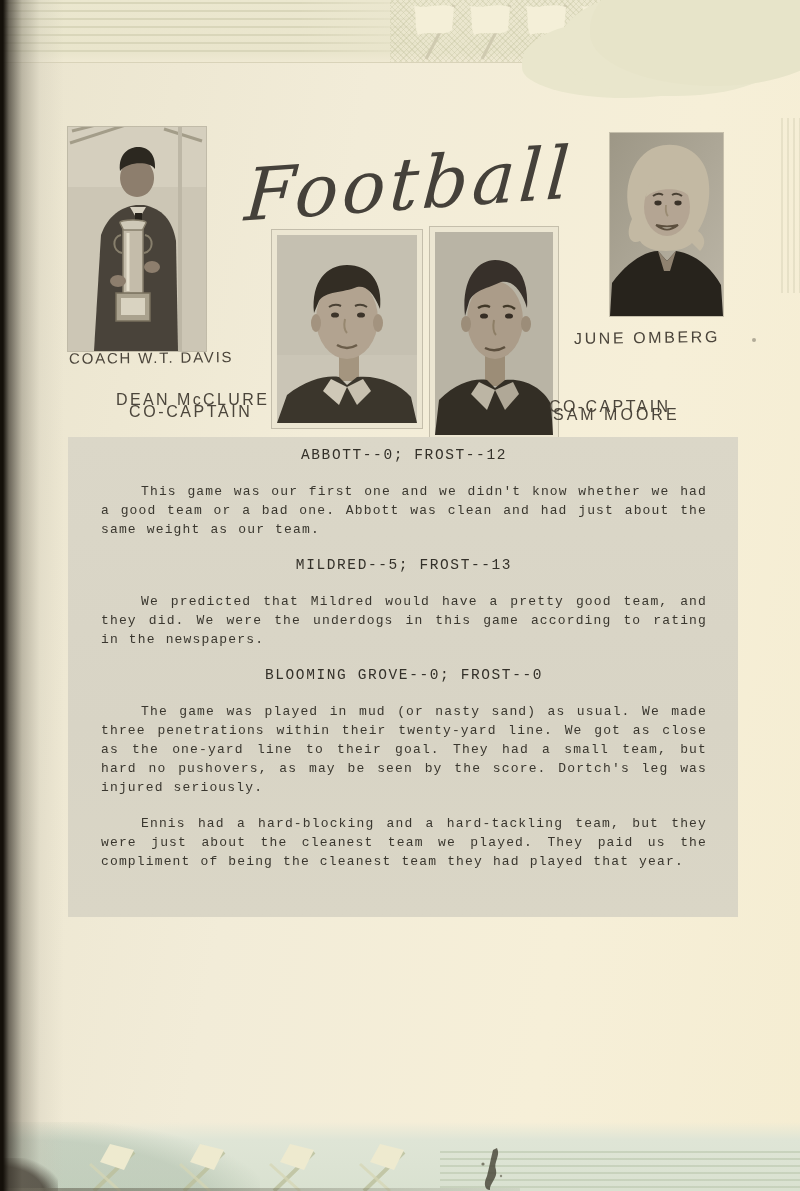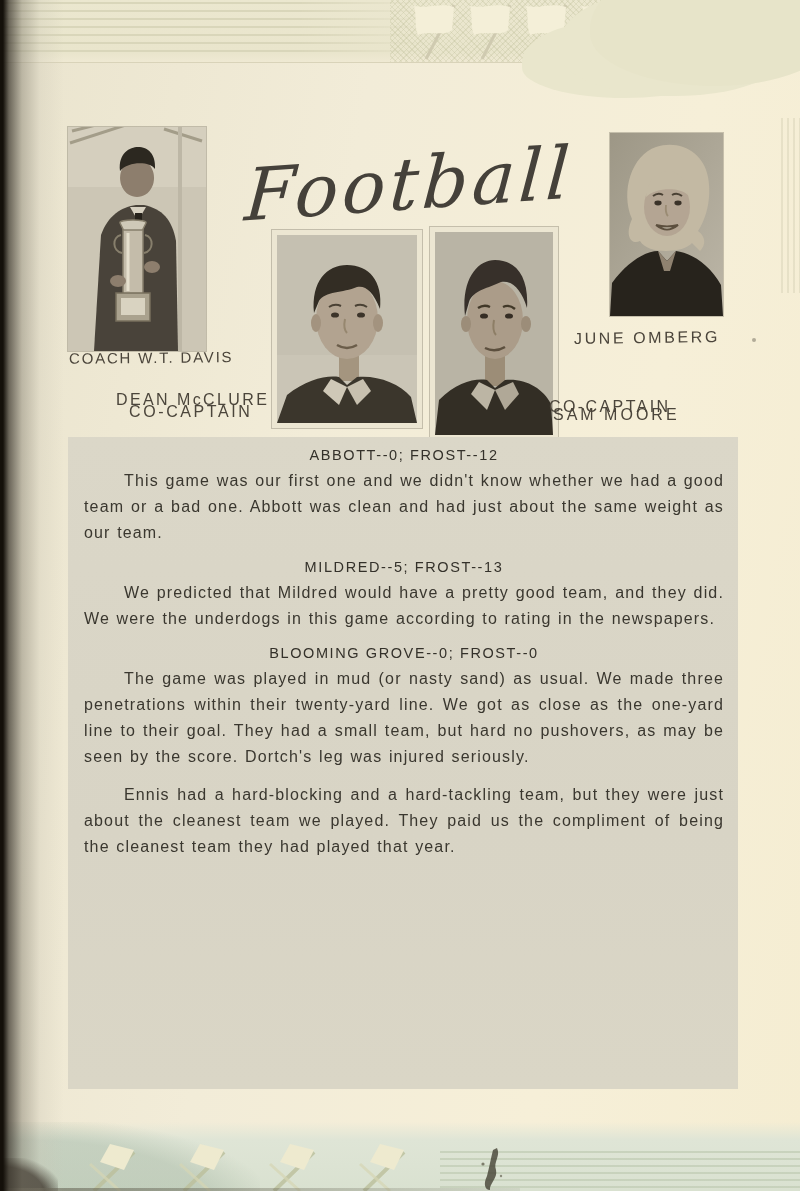--- a/index.html
+++ b/index.html
@@ -54,28 +54,28 @@
   
   .hand{position:absolute;color:#4b453b;font-family:"Liberation Sans",sans-serif;white-space:nowrap;}
   .cap-coach{left:69px;top:349px;font-size:15px;letter-spacing:1.8px;transform:rotate(-.6deg);}
   .cap-dean-name{left:116px;top:391px;font-size:16px;letter-spacing:2.4px;}
   .cap-dean-role{left:129px;top:403px;font-size:16px;letter-spacing:2.6px;}
   .cap-june{left:574px;top:329px;font-size:16px;letter-spacing:2.6px;transform:rotate(-.8deg);}
   .cap-sam-name{left:553px;top:378px;font-size:16px;letter-spacing:3px;margin-top:28px;}
   .cap-sam-role{left:549px;top:398px;font-size:16px;letter-spacing:2.4px;}
 
   
-  .text-block{position:absolute;left:68px;top:437px;width:670px;height:652px;
+  .text-block{position:absolute;left:68px;top:437px;width:670px;height:480px;
          background:linear-gradient(180deg,#dbd7c8 0%,#d8d4c5 60%,#dad6c6 100%);
          box-sizing:border-box;padding:9px 14px 0 16px;
-         font-family:Liberation Sans, sans-serif;color:#3a372f;}
+         font-family:Liberation Mono, monospace;color:#3a372f;}
   .game{margin:0 0 12px 0;}
   .game h3{margin:0 0 3px 0;font-size:14.5px;line-height:19px;font-weight:normal;
          text-align:center;letter-spacing:1.6px;color:#34312a;}
-  .game p{margin:0;font-size:16px;line-height:26px;letter-spacing:1.15px;word-spacing:1px;
+  .game p{margin:17px;font-size:13px;line-height:19px;letter-spacing:1.15px;word-spacing:1px;
          text-align:justify;text-indent:40px;}
 
   .speck{position:absolute;border-radius:50%;background:#6e685a;}
   .smudge{position:absolute;left:477px;top:1146px;}
 </style>
 </head>
 <body>
 
 <div class="page">
 

